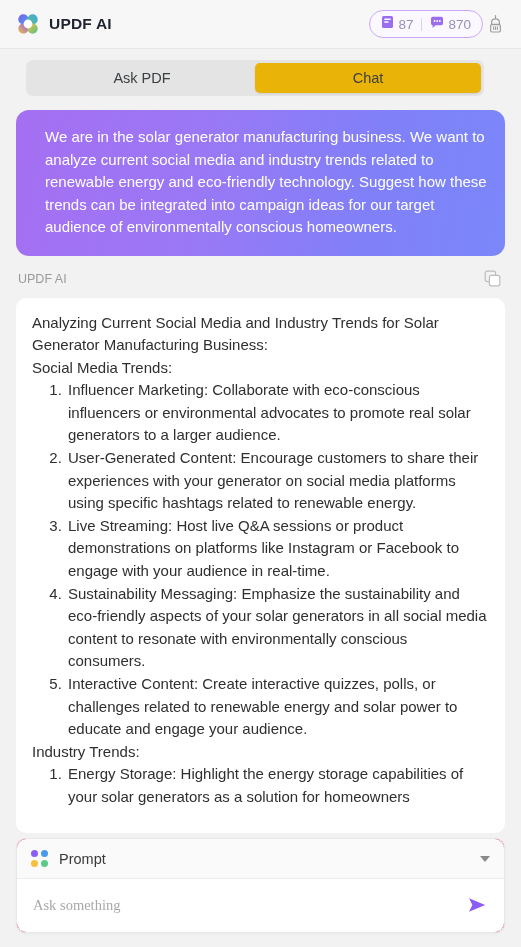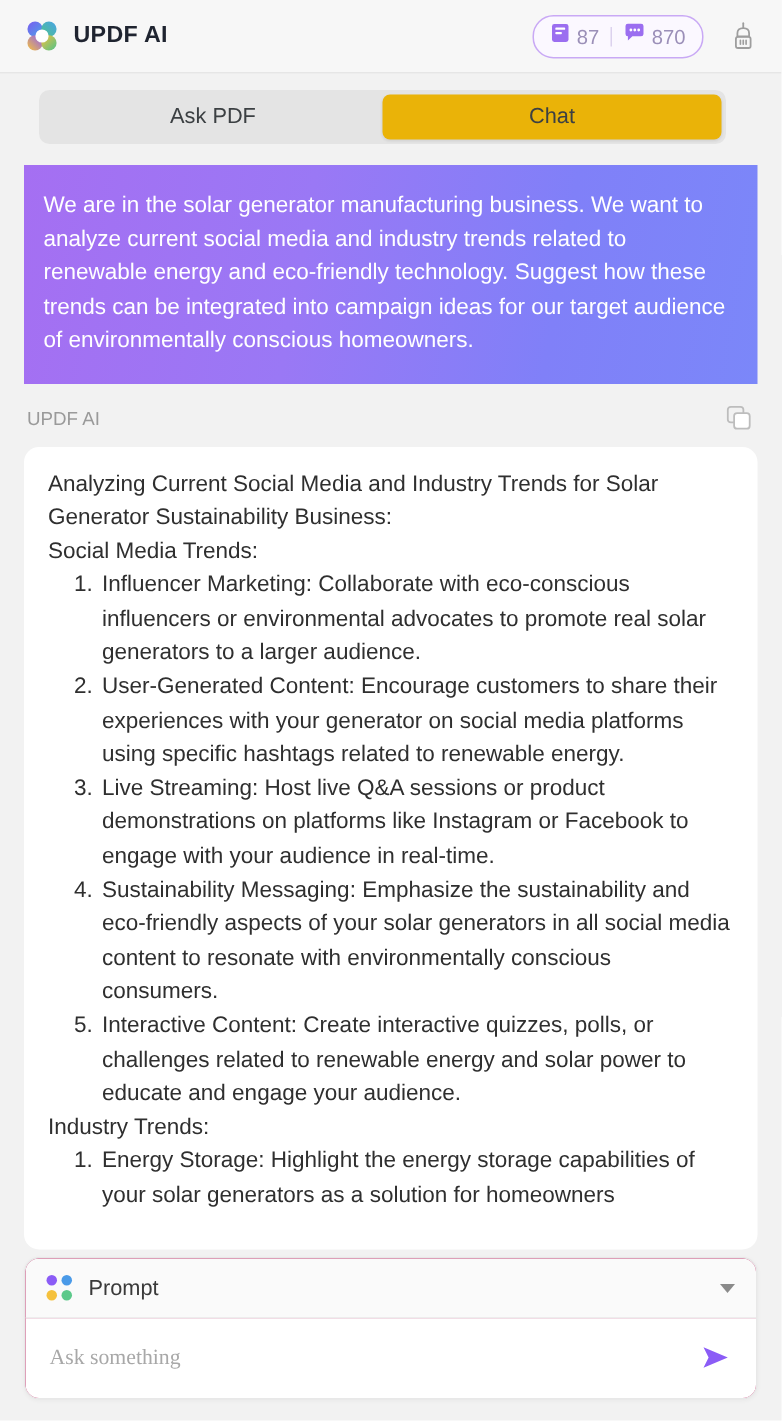--- a/index.html
+++ b/index.html
@@ -36,21 +36,20 @@
     font-weight: bold;
     color: #1f2430;
     letter-spacing: .2px;
   }
   .logo-svg { display: block; }
 
   .header-right {
     margin-left: auto;
     display: flex;
     align-items: center;
-    gap: 14px;
   }
   .credits {
     display: flex;
     align-items: center;
     gap: 8px;
     border: 1px solid #c9a9f5;
     border-radius: 14px;
     padding: 4px 11px;
     background: #fbf8ff;
   }
@@ -103,22 +102,22 @@
     box-shadow: 0 1px 2px rgba(0,0,0,.09);
   }
 
   
   .convo {
     padding: 14px 16px 0 16px;
   }
   .user-bubble {
     background: linear-gradient(100deg, #a56ff2 0%, #9a78f5 38%, #8080f8 72%, #7b87f9 100%);
     color: #ffffff;
-    border-radius: 0;
-    padding: 16px 17px 17px 13px;
+    border-radius: 13px;
+    padding: 16px 17px 17px 29px;
     font-size: 15px;
     line-height: 22.5px;
   }
 
   .answer-meta {
     display: flex;
     align-items: center;
     padding: 12px 2px 8px 2px;
   }
   .answer-meta-label {
@@ -315,21 +314,21 @@
     <span class="answer-meta-label">UPDF AI</span>
     <span class="copy-btn">
       <svg width="17" height="17" viewBox="0 0 17 17">
         <rect x="1.2" y="1.2" width="10.4" height="10.4" rx="2" fill="none" stroke="#bdbdbd" stroke-width="1.2"></rect>
         <rect x="5.4" y="5.4" width="10.4" height="10.4" rx="2" fill="#ffffff" stroke="#bdbdbd" stroke-width="1.2"></rect>
       </svg>
     </span>
   </div>
 
   <div class="answer-card">
-    <p>Analyzing Current Social Media and Industry Trends for Solar Generator Sustainability Business:</p>
+    <p>Analyzing Current Social Media and Industry Trends for Solar Generator Manufacturing Business:</p>
     <p>Social Media Trends:</p>
     <ol>
       <li>Influencer Marketing: Collaborate with eco-conscious influencers or environmental advocates to promote real solar generators to a larger audience.</li>
       <li>User-Generated Content: Encourage customers to share their experiences with your generator on social media platforms using specific hashtags related to renewable energy.</li>
       <li>Live Streaming: Host live Q&amp;A sessions or product demonstrations on platforms like Instagram or Facebook to engage with your audience in real-time.</li>
       <li>Sustainability Messaging: Emphasize the sustainability and eco-friendly aspects of your solar generators in all social media content to resonate with environmentally conscious consumers.</li>
       <li>Interactive Content: Create interactive quizzes, polls, or challenges related to renewable energy and solar power to educate and engage your audience.</li>
     </ol>
     <p>Industry Trends:</p>
     <ol>

